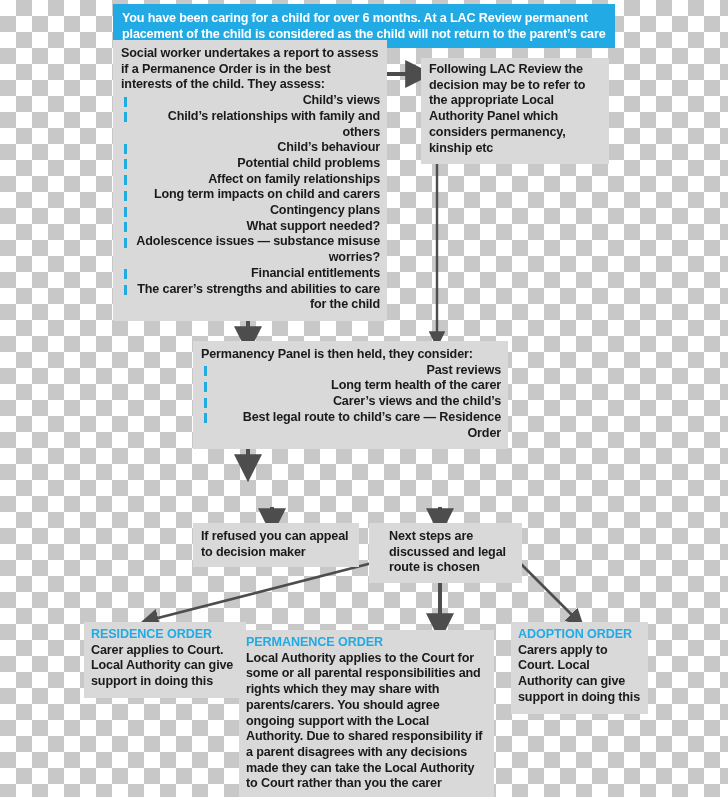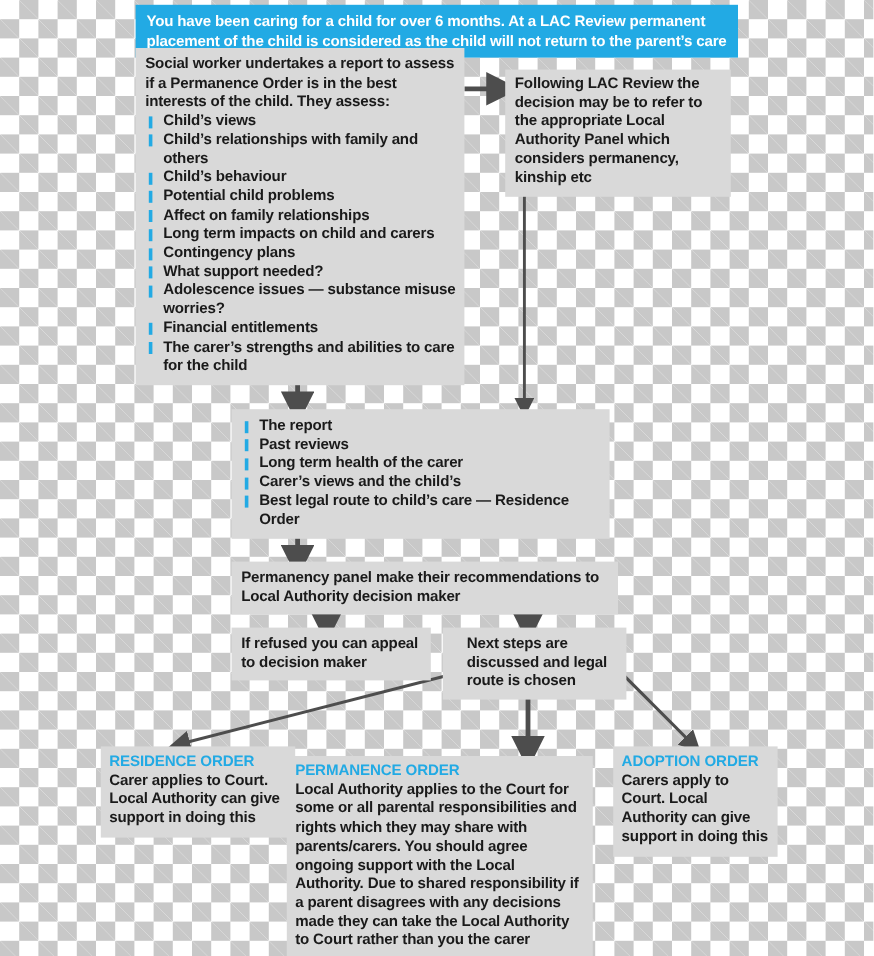--- a/index.html
+++ b/index.html
@@ -43,20 +43,21 @@
     font-weight: bold;
     letter-spacing: -0.15px;
   }
   .box p, .banner p {
     margin: 0;
   }
   ul.bullets {
     list-style: none;
     margin: 0;
     padding: 0;
+    text-align: right;
   }
   ul.bullets li {
     position: relative;
     padding-left: 15px;
     margin: 0;
   }
   ul.bullets li::before {
     content: "";
     position: absolute;
     left: 3px;
@@ -131,32 +132,29 @@
       <li><span>Financial entitlements</span></li>
       <li><span>The carer’s strengths and abilities to care for the child</span></li>
     </ul>
   </div>
 
   <div class="box" style="left:421px; top:58px; width:188px; padding:4px 8px 8px 8px;">
     <p>Following LAC Review the decision may be to refer to the appropriate Local Authority Panel which considers permanency, kinship etc</p>
   </div>
 
   <div class="box" style="left:193px; top:341px; width:315px; padding:6px 7px 8px 8px;">
+    <p>Permanency Panel is then held, they consider:</p>
     <ul class="bullets">
-      <li><span>The report</span></li>
       <li><span>Past reviews</span></li>
       <li><span>Long term health of the carer</span></li>
       <li><span>Carer’s views and the child’s</span></li>
       <li><span>Best legal route to child’s care — Residence Order</span></li>
     </ul>
   </div>
 
-  <div class="box" style="left:193px; top:468px; width:322px; padding:6px 7px 7px 8px;">
-    <p>Permanency panel make their recommendations to Local Authority decision maker</p>
-  </div>
 
   <div class="box" style="left:193px; top:523px; width:166px; padding:6px 7px 7px 8px;">
     <p>If refused you can appeal to decision maker</p>
   </div>
 
   <div class="box" style="left:369px; top:523px; width:153px; padding:6px 7px 7px 20px;">
     <p>Next steps are discussed and legal route is chosen</p>
   </div>
 
   <div class="box" style="left:84px; top:622px; width:162px; padding:5px 6px 8px 7px;">

